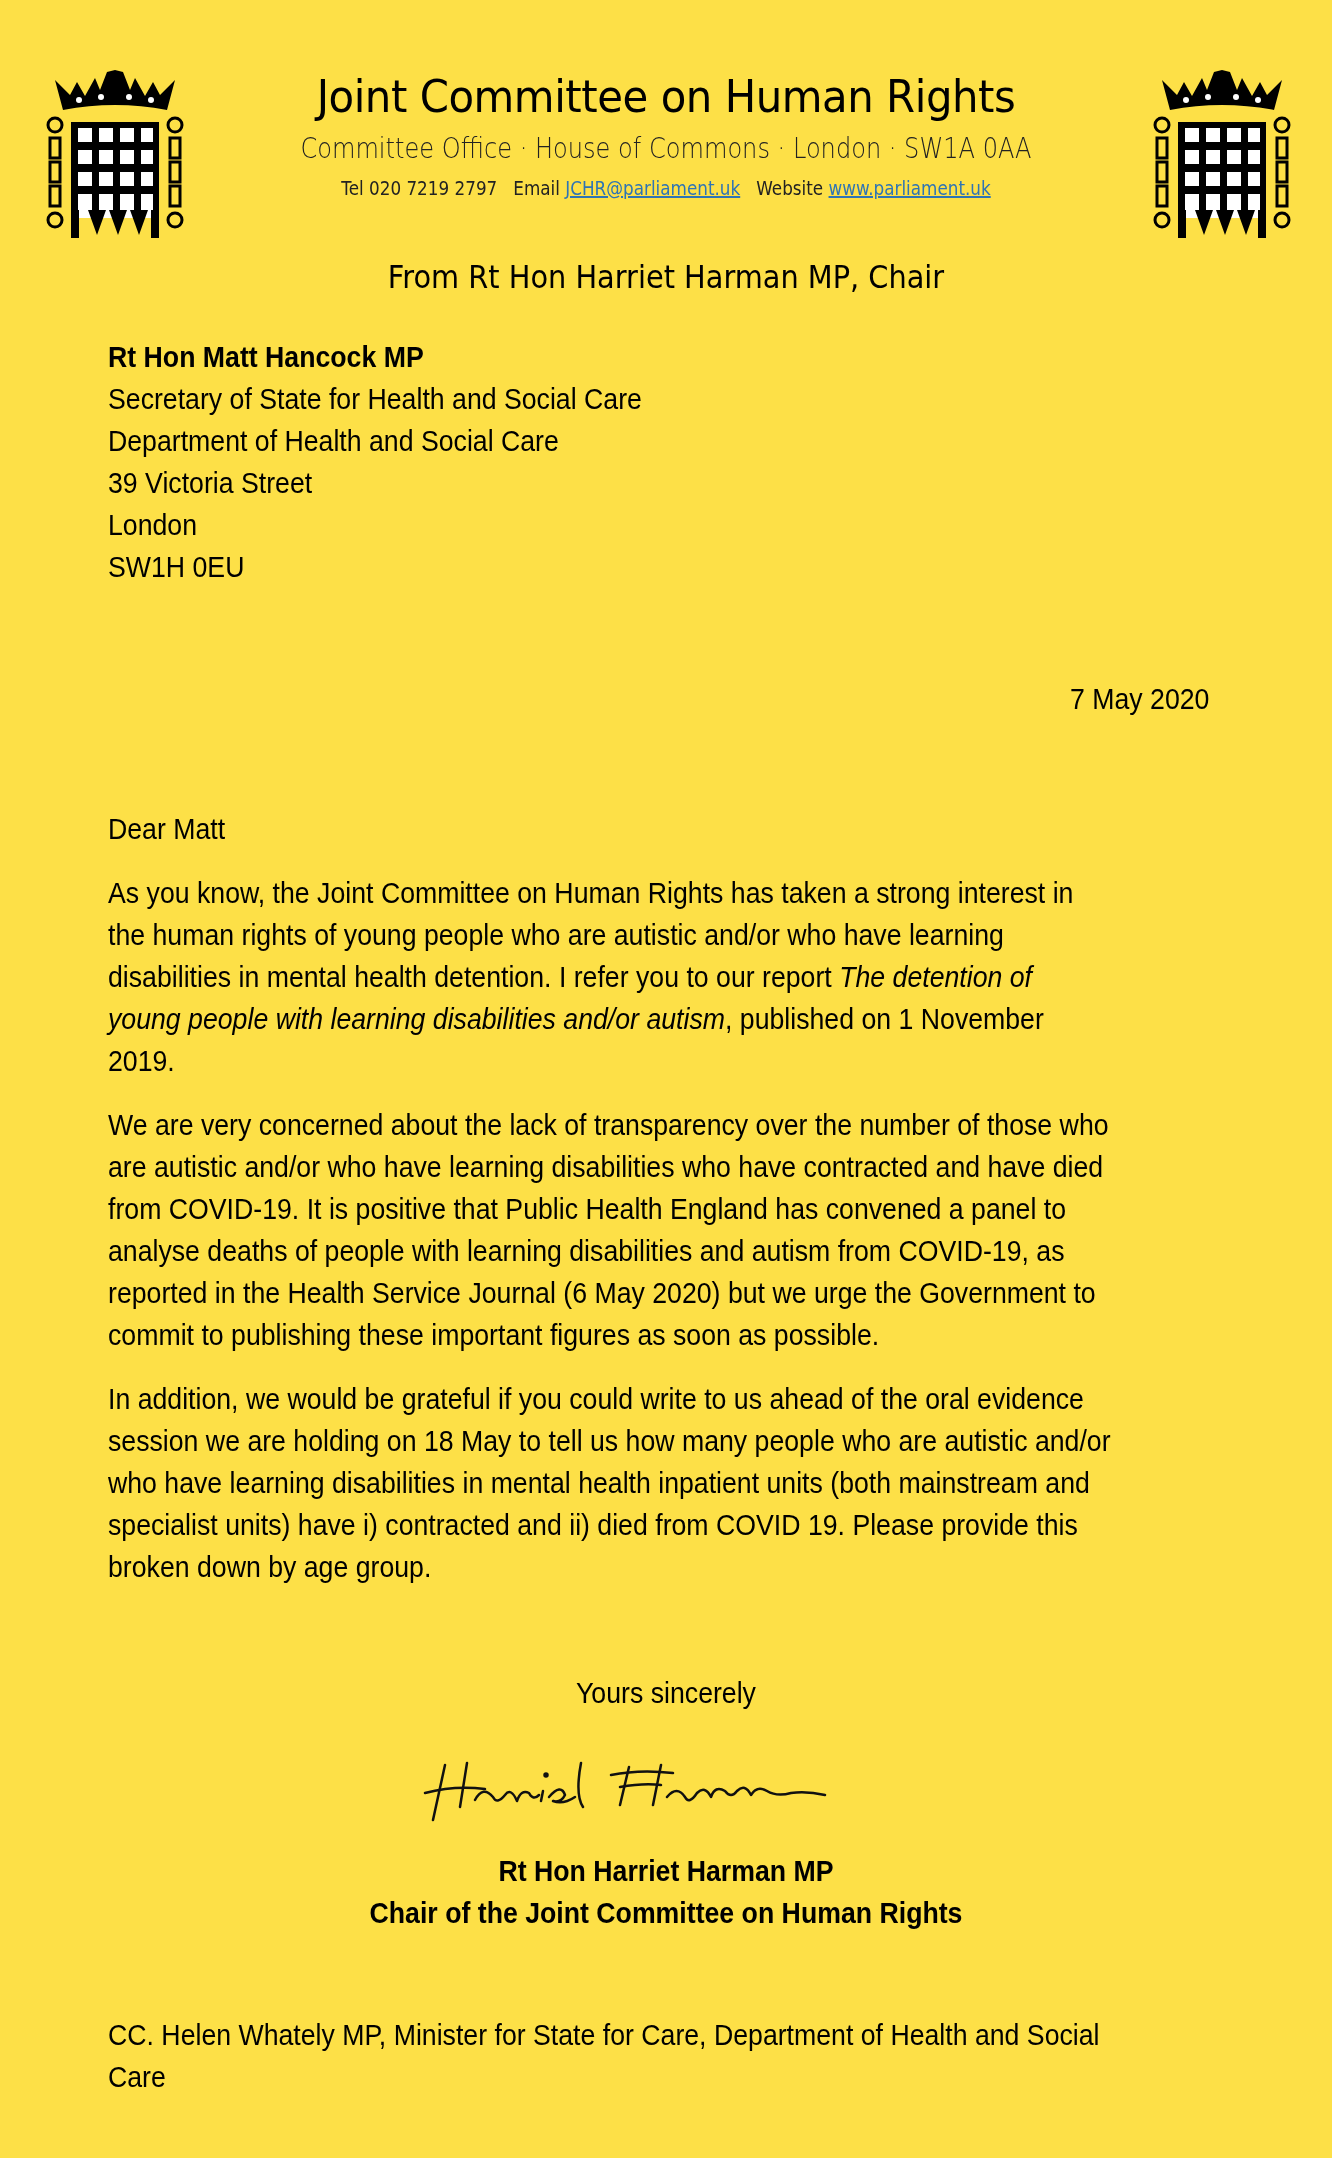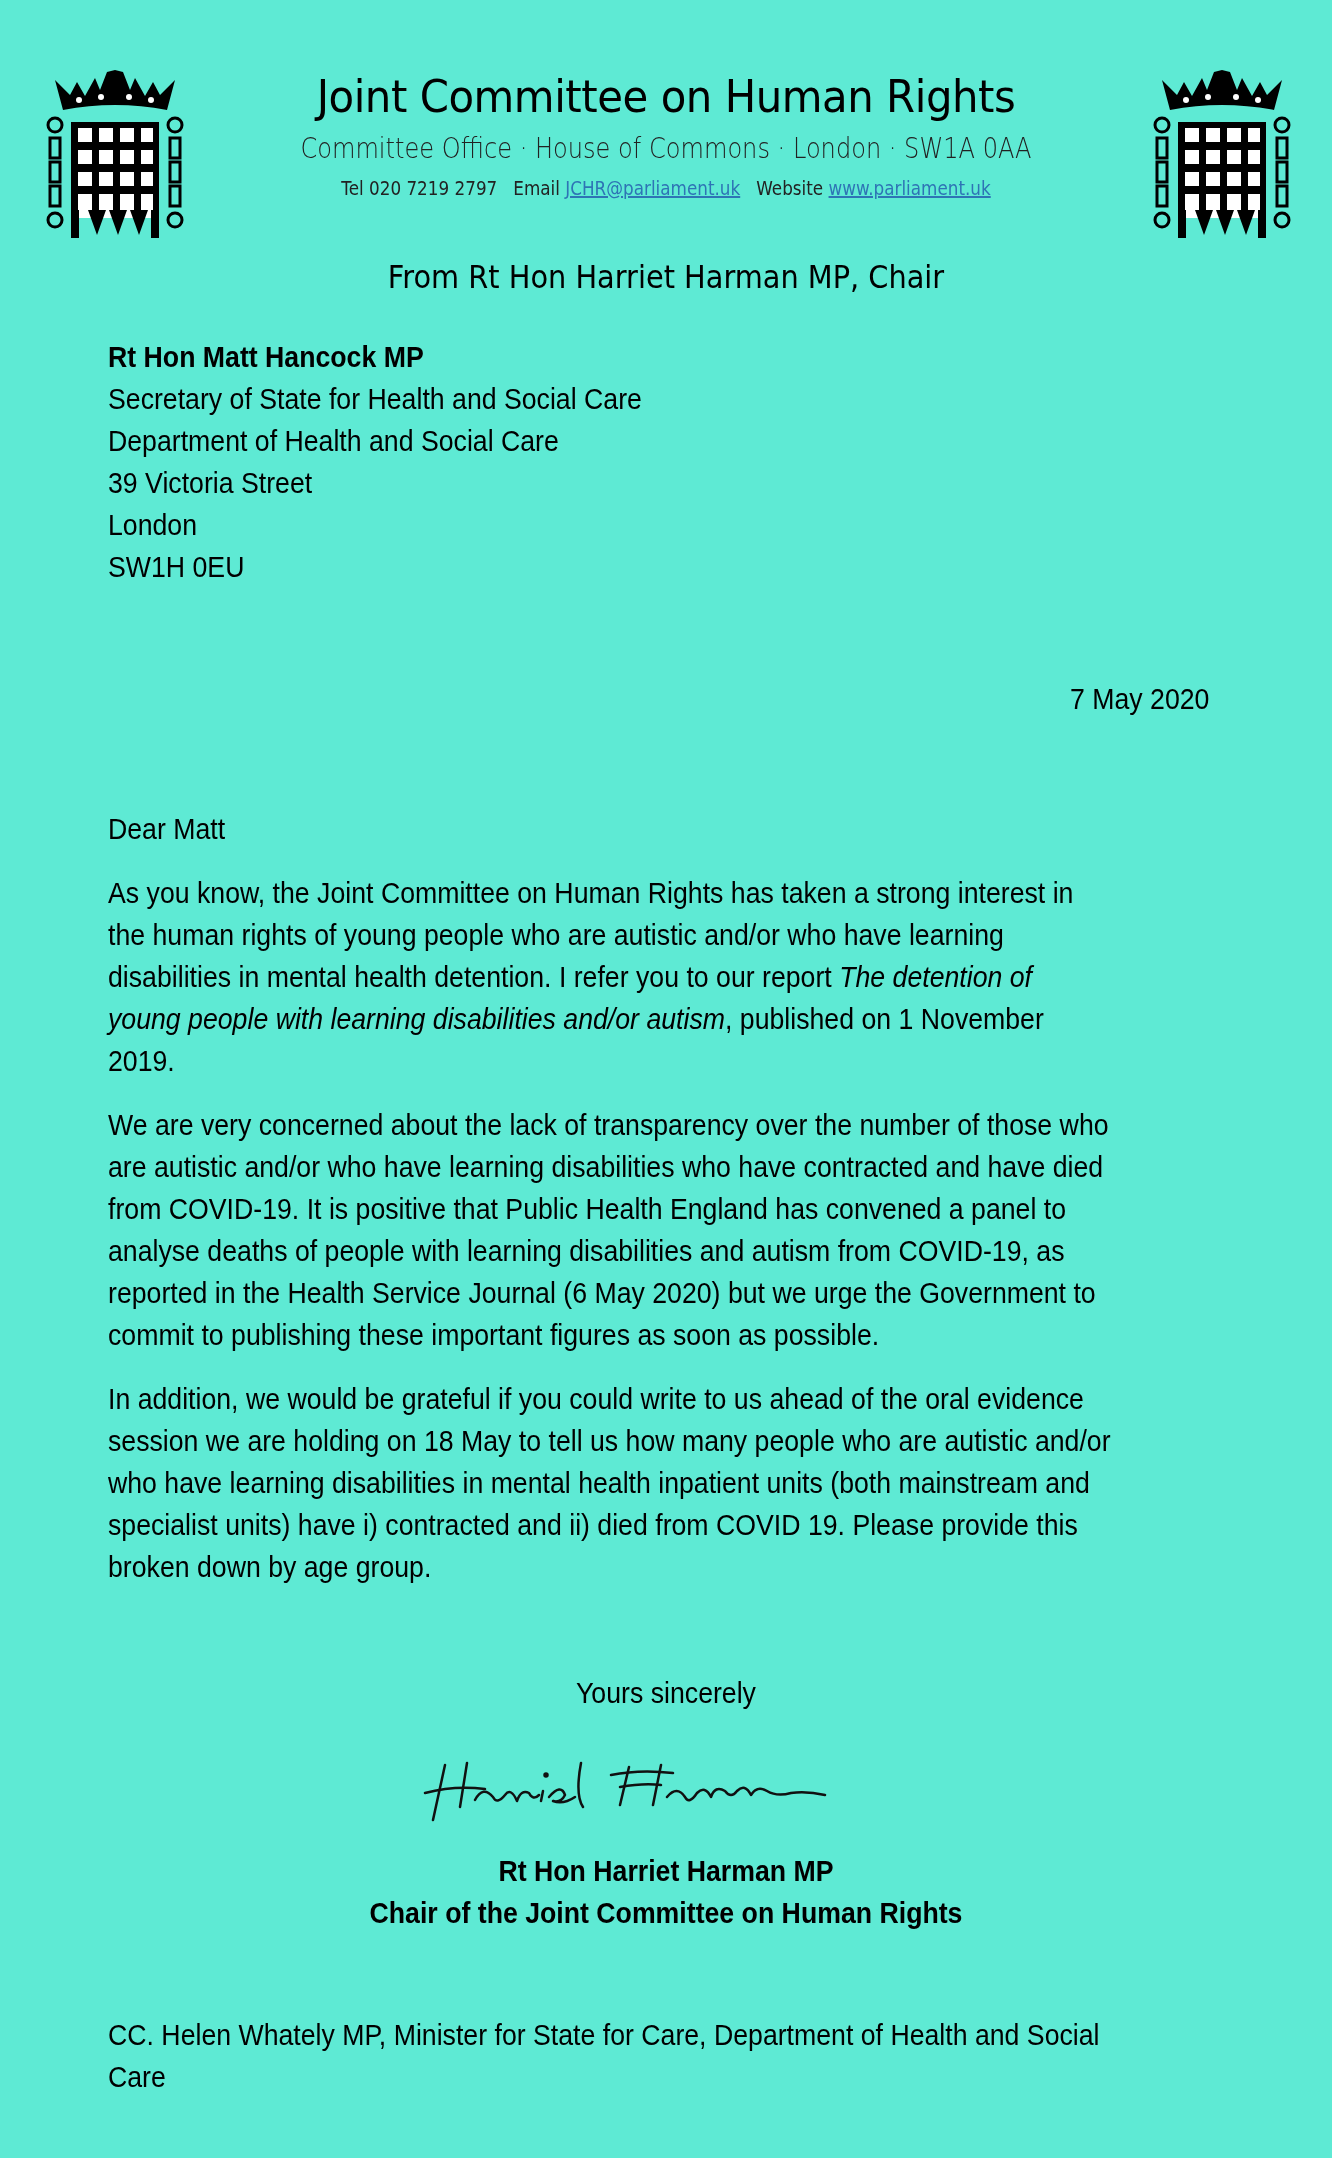--- a/index.html
+++ b/index.html
@@ -1,17 +1,17 @@
 <!DOCTYPE html>
 <html><head>
 <meta charset="utf-8">
 <style>
   html, body { margin: 0; padding: 0; background: #ffffff; }
   body { width: 1332px; height: 2158px; position: relative; overflow: hidden; color: #000; }
-  .page { position: absolute; left: 0; top: 0; width: 1332px; height: 2158px; background: #5eead4; }
+  .page { position: absolute; left: 0; top: 0; width: 1332px; height: 2158px; background: #fde047; }
 
   .logo { position: absolute; width: 140px; height: 180px; }
   .logo-left { left: 45px; top: 70px; }
   .logo-right { left: 1152px; top: 70px; }
 
   .hdr { position: absolute; left: 0; width: 1332px; text-align: center; font-family: "DejaVu Sans", sans-serif; white-space: nowrap; }
   .hdr-title { top: 70px; font-size: 45px; letter-spacing: -0.5px; transform: scaleX(0.93); }
   .hdr-sub { top: 132px; font-size: 28px; font-weight: 300; color: #222; transform: scaleX(0.86); }
   .hdr-contact { top: 176px; font-size: 20px; color: #222; transform: scaleX(0.84); }
   .hdr-contact a { color: #2e74b5; text-decoration: underline; }

